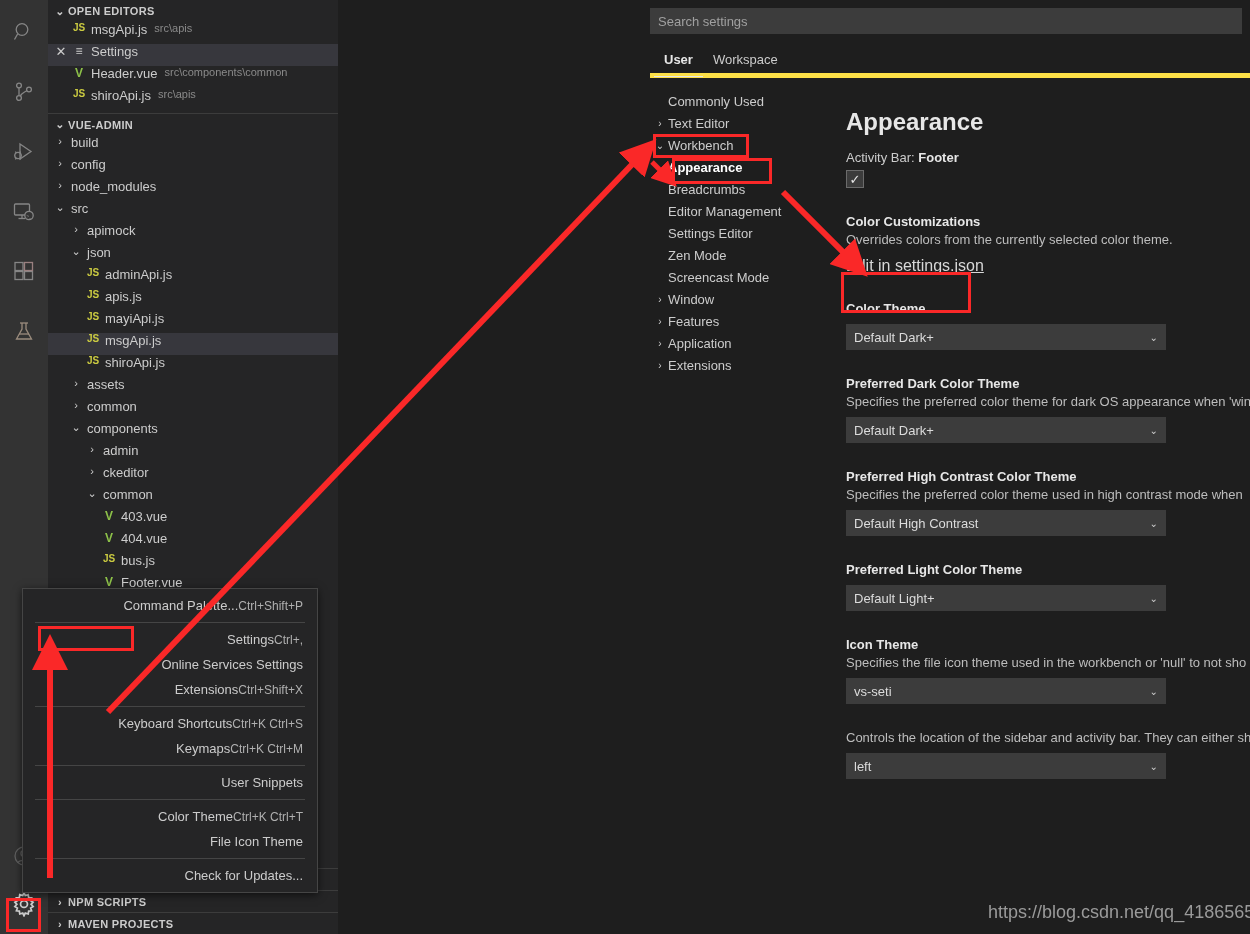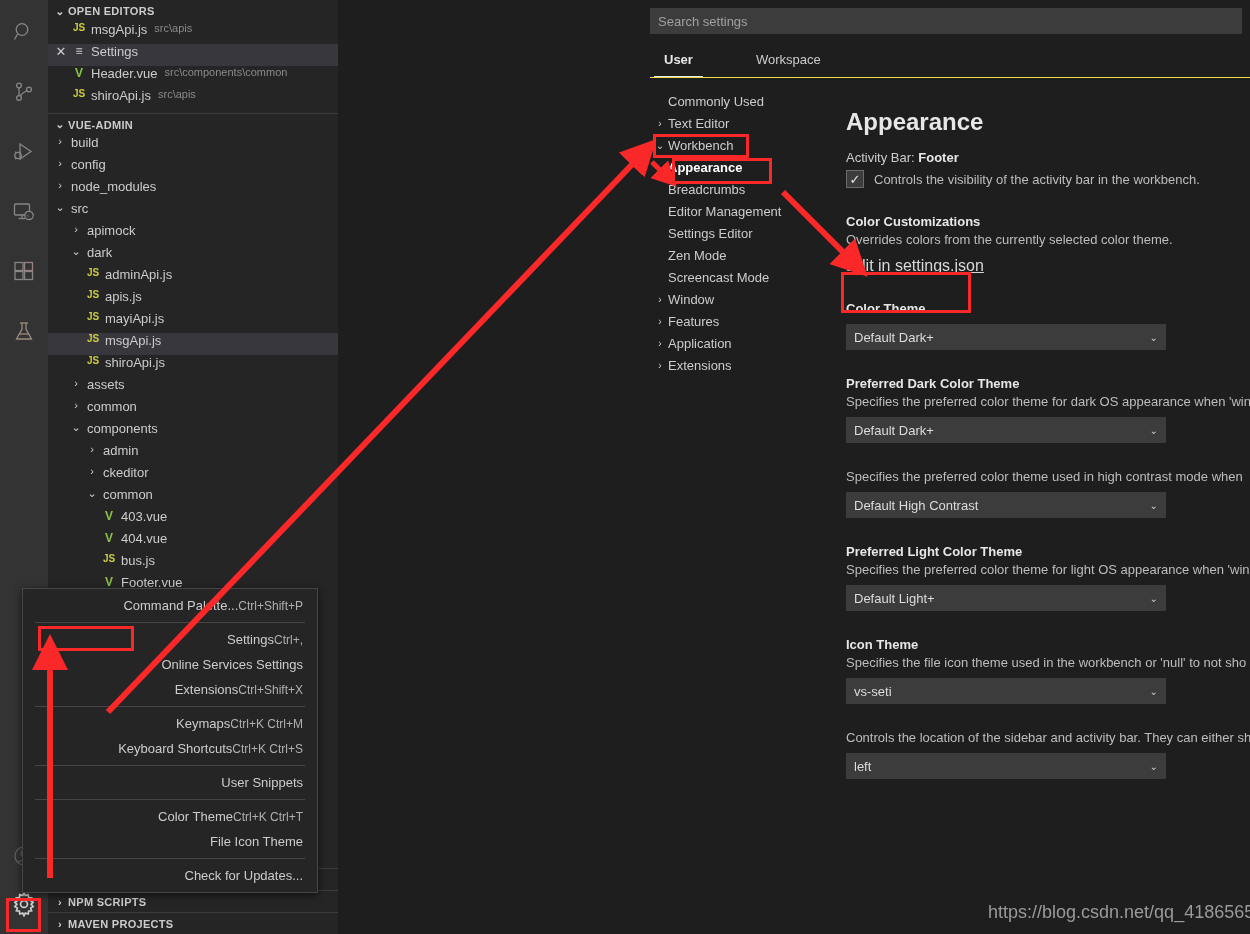--- a/index.html
+++ b/index.html
@@ -67,22 +67,22 @@
   }
   .search-wrap { position: absolute; left: 312px; top: 8px; right: 8px; height: 40px; }
   .search-input {
     width: 100%; height: 26px; background: #3c3c3c; border: none; outline: none;
     color: #cccccc; font-size: 13px; padding: 0 8px;
     font-family: "Liberation Sans", sans-serif;
   }
   .search-input::placeholder { color: #a0a0a0; }
   .tabsrow {
     position: absolute; left: 312px; top: 46px; right: 0; height: 32px;
-    border-bottom: 1px solid #fde047;
-    display: flex; align-items: flex-start; padding-left: 4px; gap: 43px;
+    border-bottom: 5px solid #fde047;
+    display: flex; align-items: flex-start; padding-left: 4px;
   }
   .stab {
     font-size: 13px; color: #cccccc; padding: 2px 10px 9px 10px;
     position: relative; top: 4px;
   }
   .stab.active { color: #e7e7e7; font-weight: bold; border-bottom: 1px solid #e7e7e7; }
 
   .toc {
     position: absolute; left: 310px; top: 90px; width: 200px;
     font-size: 13px; color: #cccccc;
@@ -300,21 +300,21 @@
         <div class="row" style="padding-left: 4px;">
           <span class="twisty">⌄</span>
           <span class="filename">src</span>
         </div>
         <div class="row" style="padding-left: 20px;">
           <span class="twisty">›</span>
           <span class="filename">apimock</span>
         </div>
         <div class="row" style="padding-left: 20px;">
           <span class="twisty">⌄</span>
-          <span class="filename">dark</span>
+          <span class="filename">json</span>
         </div>
         <div class="row" style="padding-left: 36px;">
           <span class="ficon js">JS</span>
           <span class="filename">adminApi.js</span>
         </div>
         <div class="row" style="padding-left: 36px;">
           <span class="ficon js">JS</span>
           <span class="filename">apis.js</span>
         </div>
         <div class="row" style="padding-left: 36px;">
@@ -451,21 +451,20 @@
       <div class="settings-title">Appearance</div>
 
       <div class="setting-block">
         <div class="setting-label">
           <span>Activity Bar: </span><b>Footer</b>
         </div>
         <div class="cbrow">
           <div class="checkbox">
             <span>✓</span>
           </div>
-          <div class="setting-desc">Controls the visibility of the activity bar in the workbench.</div>
         </div>
       </div>
 
       <div class="gap"></div>
 
       <div class="setting-block">
         <div class="setting-label"><b>Color Customizations</b></div>
         <div class="setting-desc">Overrides colors from the currently selected color theme.</div>
         <a class="jsonlink" href="#">Edit in settings.json</a>
       </div>
@@ -487,32 +486,32 @@
         <div class="setting-desc">Specifies the preferred color theme for dark OS appearance when 'win</div>
         <div class="sel">
           <span>Default Dark+</span>
           <span class="chev">⌄</span>
         </div>
       </div>
 
       <div class="gap"></div>
 
       <div class="setting-block">
+        <div class="setting-label"><b>Preferred High Contrast Color Theme</b></div>
         <div class="setting-desc">Specifies the preferred color theme used in high contrast mode when </div>
         <div class="sel">
           <span>Default High Contrast</span>
           <span class="chev">⌄</span>
         </div>
       </div>
 
       <div class="gap"></div>
 
       <div class="setting-block">
         <div class="setting-label"><b>Preferred Light Color Theme</b></div>
-        <div class="setting-desc">Specifies the preferred color theme for light OS appearance when 'win</div>
         <div class="sel">
           <span>Default Light+</span>
           <span class="chev">⌄</span>
         </div>
       </div>
 
       <div class="gap"></div>
 
       <div class="setting-block">
         <div class="setting-label"><b>Icon Theme</b></div>
@@ -549,26 +548,26 @@
       <div class="mi">
         <span>Online Services Settings</span>
         <span class="key"></span>
       </div>
       <div class="mi">
         <span>Extensions</span>
         <span class="key">Ctrl+Shift+X</span>
       </div>
       <div class="msep"></div>
       <div class="mi">
+        <span>Keyboard Shortcuts</span>
+        <span class="key">Ctrl+K Ctrl+S</span>
+      </div>
+      <div class="mi">
         <span>Keymaps</span>
         <span class="key">Ctrl+K Ctrl+M</span>
-      </div>
-      <div class="mi">
-        <span>Keyboard Shortcuts</span>
-        <span class="key">Ctrl+K Ctrl+S</span>
       </div>
       <div class="msep"></div>
       <div class="mi">
         <span>User Snippets</span>
         <span class="key"></span>
       </div>
       <div class="msep"></div>
       <div class="mi">
         <span>Color Theme</span>
         <span class="key">Ctrl+K Ctrl+T</span>

